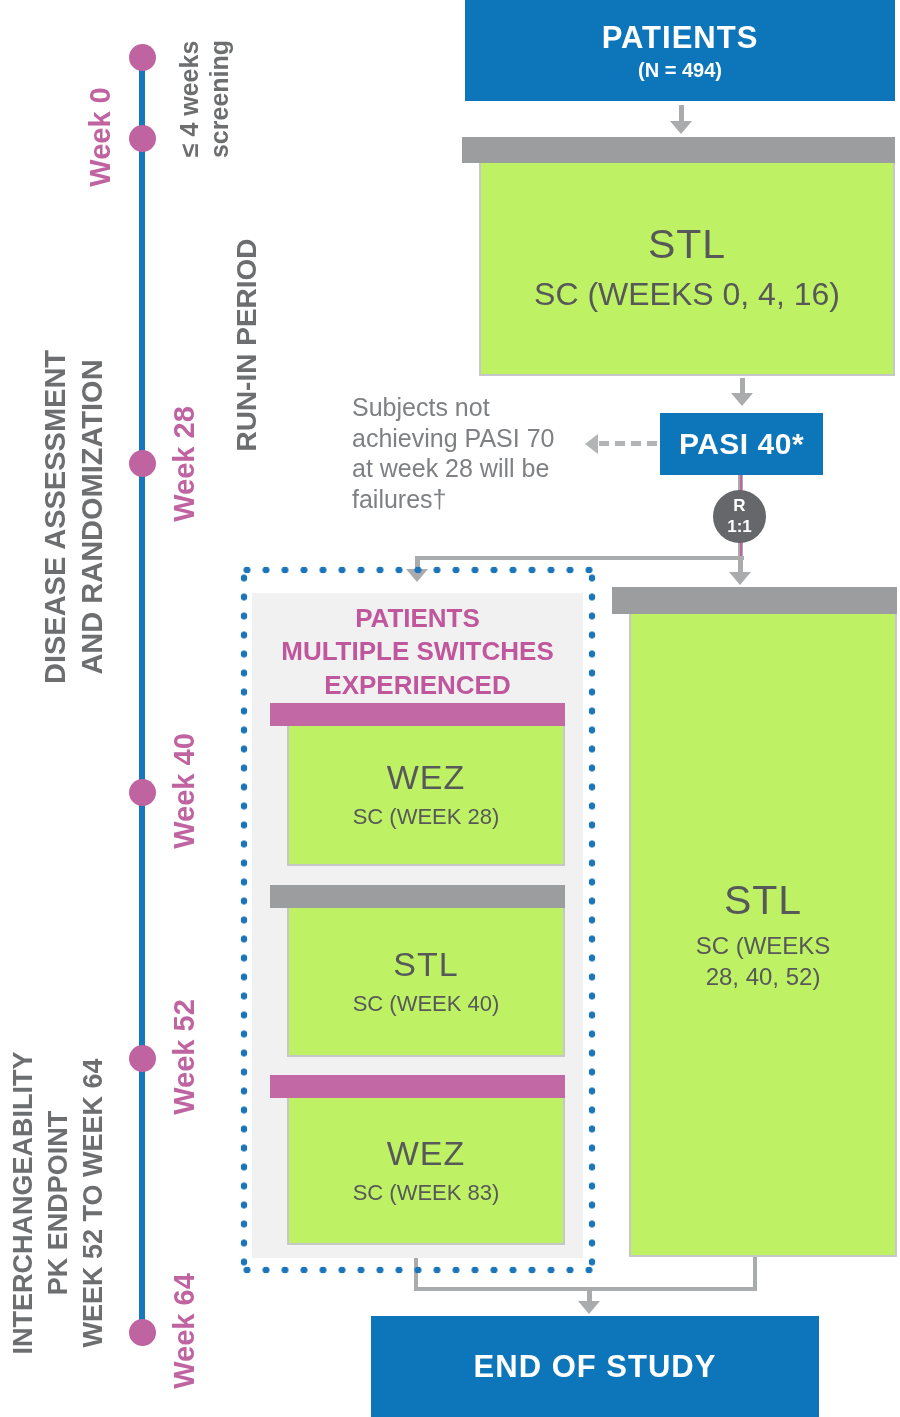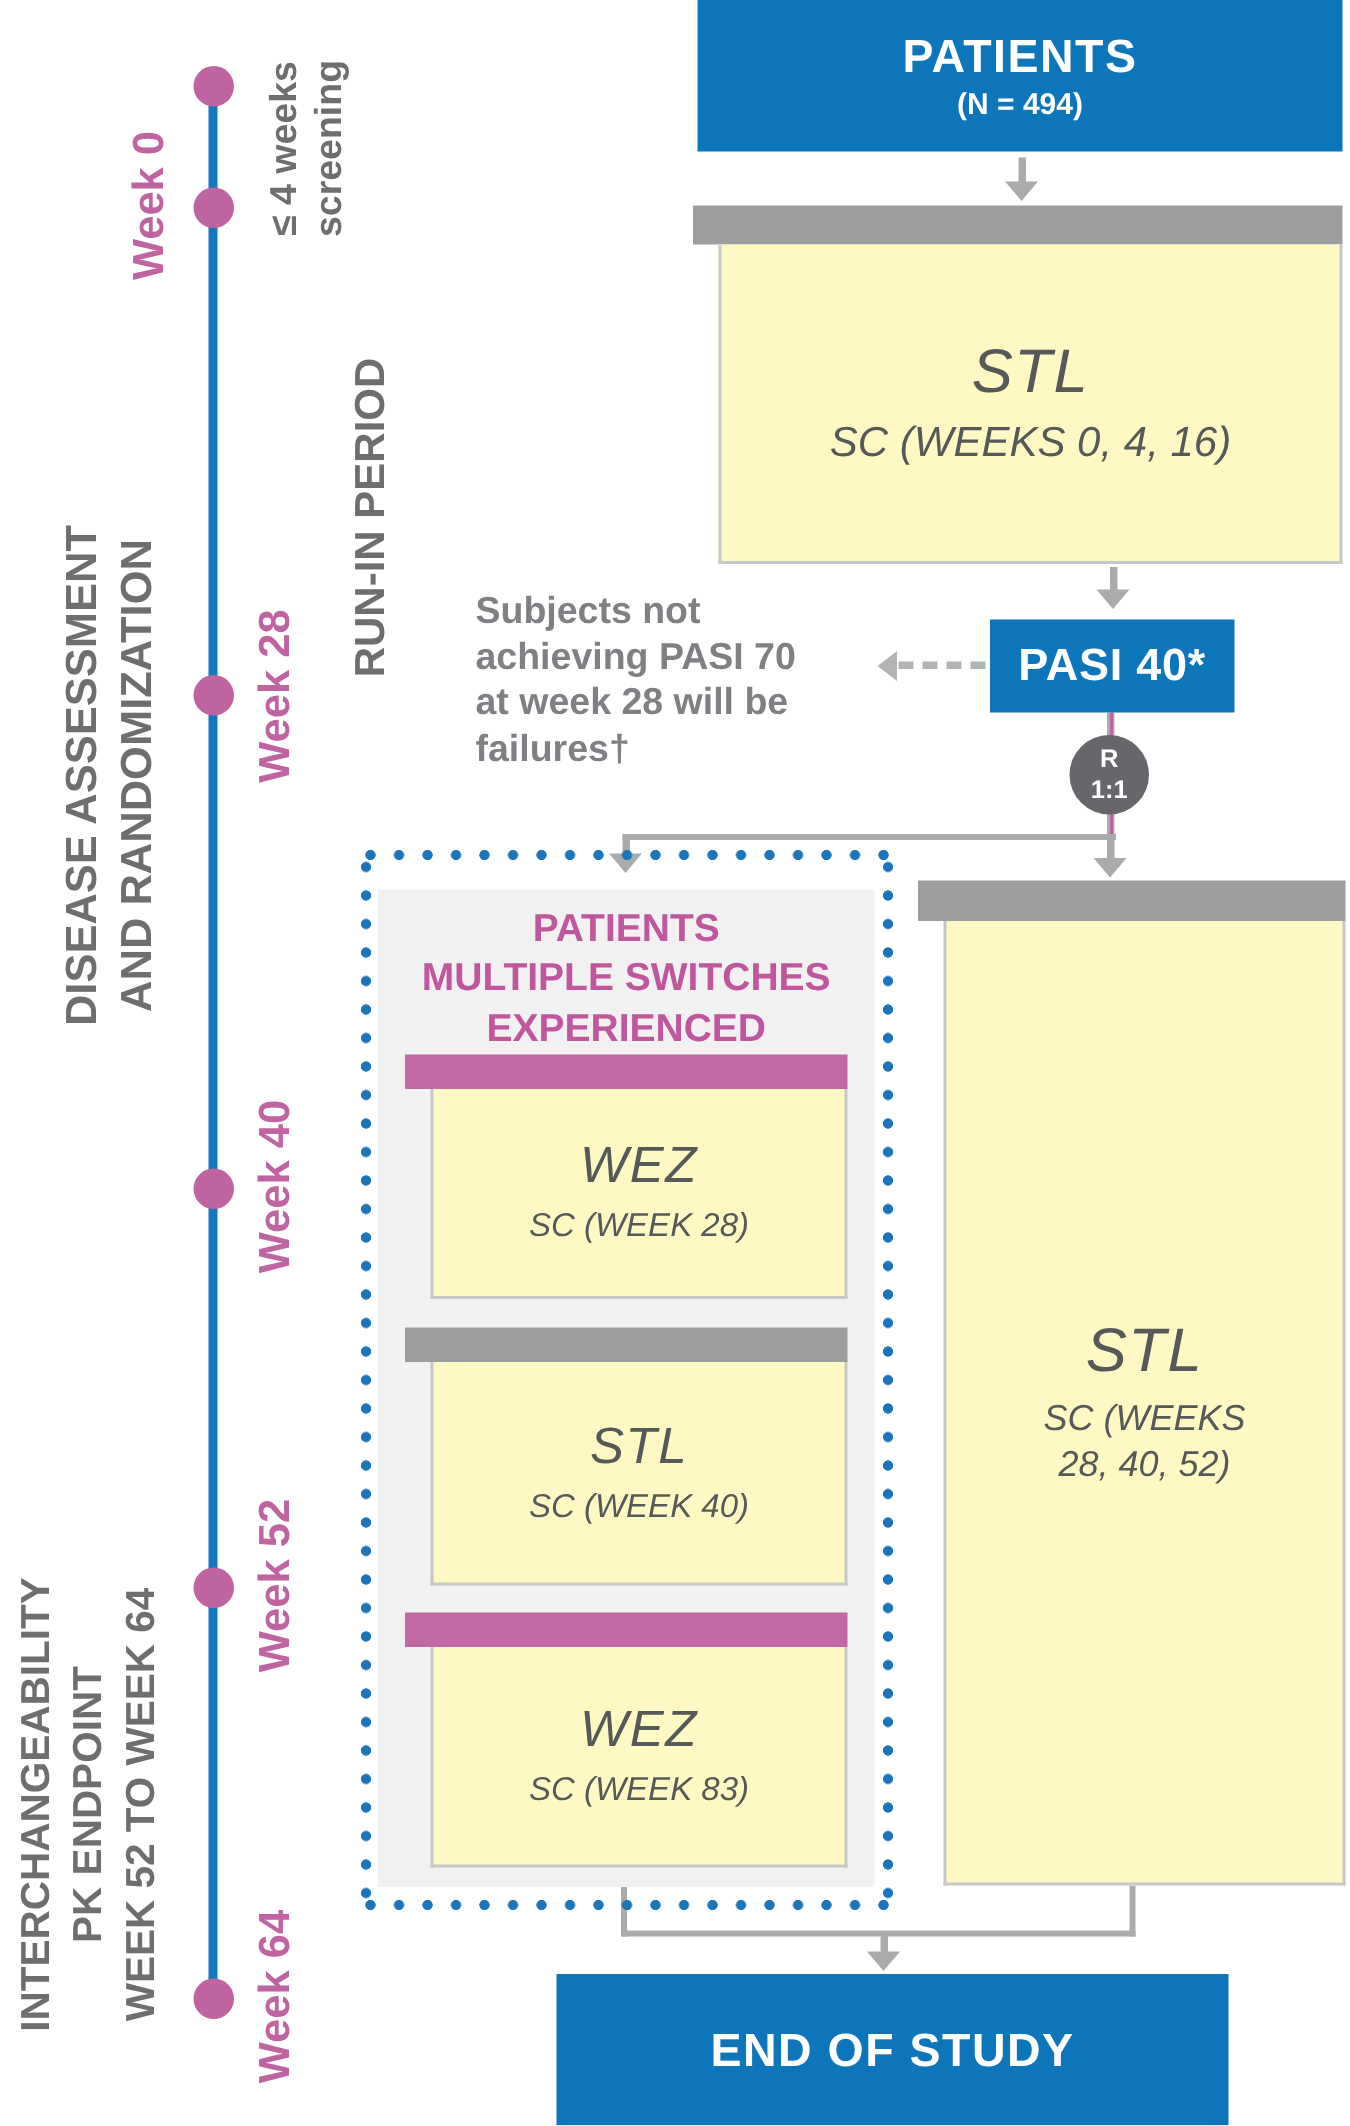--- a/index.html
+++ b/index.html
@@ -20,21 +20,21 @@
   .side{color:var(--side);}
   
   .bluebox{position:absolute;background:var(--blue);color:#fff;display:flex;flex-direction:column;align-items:center;justify-content:center;text-align:center;}
   .bb-title{font-weight:bold;font-size:31px;letter-spacing:1px;}
   .bb-sub{font-size:20px;font-weight:bold;margin-top:3px;}
   
   .fbox{position:absolute;}
   .fbox-hdr{position:absolute;left:0;right:0;top:0;}
   .hdr-gray{background:var(--hdrgray);}
   .hdr-pink{background:#c268a5;}
-  .fbox-body{position:absolute;left:17px;right:0;bottom:0;background:#fef9c3;border:2px solid var(--boxborder);border-top:none;display:flex;flex-direction:column;align-items:center;justify-content:center;text-align:center;font-style:italic;}
+  .fbox-body{position:absolute;left:17px;right:0;bottom:0;background:#bef264;border:2px solid var(--boxborder);border-top:none;display:flex;flex-direction:column;align-items:center;justify-content:center;text-align:center;}
   .drug{color:var(--txt);letter-spacing:1px;}
   .sched{color:var(--txt);margin-top:6px;line-height:1.3;}
   
   .cline{position:absolute;background:var(--arrow);}
   .pinkline{position:absolute;background:var(--pink);}
   .head-down{position:absolute;width:0;height:0;border-left:11px solid transparent;border-right:11px solid transparent;border-top:13px solid var(--arrow);}
   .head-left{position:absolute;width:0;height:0;border-top:10px solid transparent;border-bottom:10px solid transparent;border-right:13px solid #b2b4b6;}
   .dash{position:absolute;border-top:5px dashed #b2b4b6;}
   
   .dot-h{position:absolute;height:8px;background-image:radial-gradient(circle,var(--dotblue) 3.2px,rgba(0,0,0,0) 3.6px);background-size:19px 8px;background-repeat:repeat-x;background-position:center;}
@@ -122,29 +122,29 @@
 
   <div class="bluebox" style="left:465px;top:0;width:430px;height:101px;">
     <div class="bb-title">PATIENTS</div>
     <div class="bb-sub">(N = 494)</div>
   </div>
 
   <div class="fbox" style="left:462px;top:137px;width:433px;height:239px;">
     <div class="fbox-hdr hdr-gray" style="height:26px;"></div>
     <div class="fbox-body" style="top:26px;">
       <div class="drug" style="font-size:41px;">STL</div>
-      <div class="sched" style="font-size:28px;">SC (WEEKS 0, 4, 16)</div>
+      <div class="sched" style="font-size:32px;">SC (WEEKS 0, 4, 16)</div>
     </div>
   </div>
 
   <div class="bluebox" style="left:660px;top:413px;width:163px;height:62px;">
     <div class="bb-title" style="font-size:30px;letter-spacing:0.5px;">PASI 40*</div>
   </div>
 
-  <div class="note" style="left:317px;top:392px;font-weight:bold;">
+  <div class="note" style="left:352px;top:392px;">
     <div>Subjects not</div>
     <div>achieving PASI 70</div>
     <div>at week 28 will be</div>
     <div>failures†</div>
   </div>
 
   <div class="rcircle" style="left:713px;top:490px;width:53px;height:53px;">
     <div>R</div>
     <div>1:1</div>
   </div>

